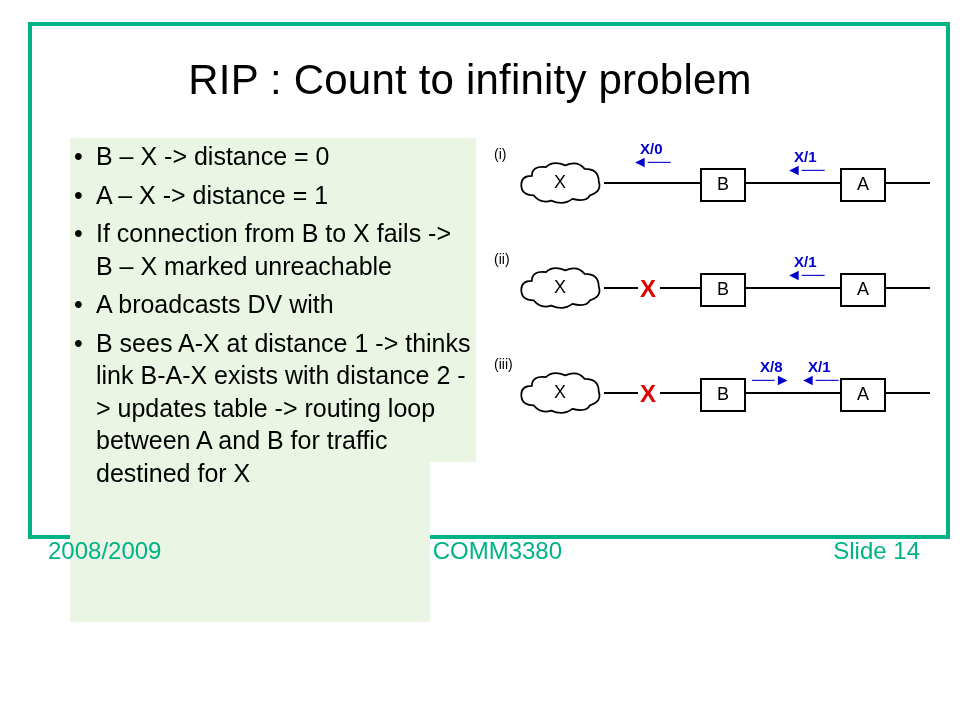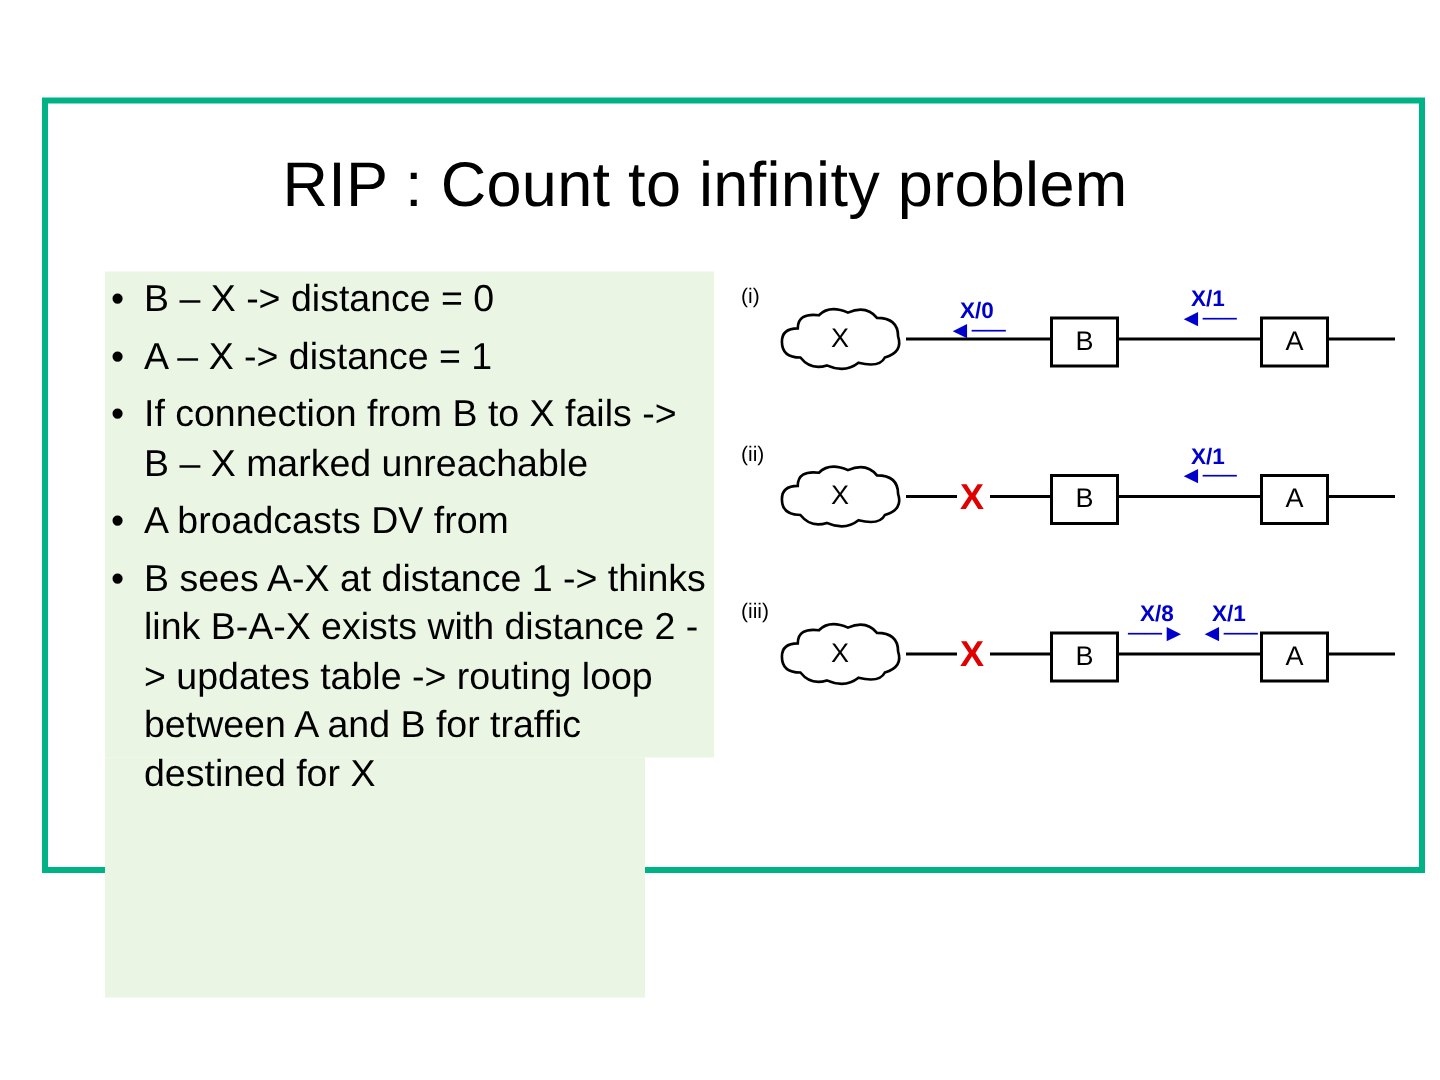--- a/index.html
+++ b/index.html
@@ -9,21 +9,20 @@
     height: 720px;
     background: #fff;
     font-family: Arial, Helvetica, sans-serif;
     color: #000;
   }
   .slide {
     position: relative;
     width: 960px;
     height: 575px;
     box-sizing: border-box;
-    margin-top: 43px;
   }
   .frame {
     position: absolute;
     left: 28px;
     top: 22px;
     right: 10px;
     bottom: 36px;
     border: 4px solid #00b386;
     box-sizing: border-box;
   }
@@ -171,40 +170,40 @@
     <div class="item">
       <div class="dot">•</div>
       <div class="txt">A – X -&gt; distance = 1</div>
     </div>
     <div class="item">
       <div class="dot">•</div>
       <div class="txt">If connection from B to X fails -&gt; B – X marked unreachable</div>
     </div>
     <div class="item">
       <div class="dot">•</div>
-      <div class="txt">A  broadcasts DV from</div>
+      <div class="txt">A  broadcasts DV with</div>
     </div>
     <div class="item">
       <div class="dot">•</div>
       <div class="txt">B sees A-X at distance 1 -&gt; thinks link B-A-X exists with distance 2 -&gt; updates table -&gt; routing loop between A and B for traffic destined for X</div>
     </div>
   </div>
 
   <div class="diagram">
 
     <div class="row">
       <div class="rn">(i)</div>
       <div class="cloud">
         <svg viewBox="0 0 100 56">
           <path d="M20 42 Q6 42 6 30 Q6 20 18 20 Q18 8 34 10 Q42 2 56 8 Q70 2 78 12 Q94 12 94 26 Q98 38 84 42 Q80 50 64 46 Q54 54 40 48 Q28 52 20 42 Z" fill="#fff" stroke="#000" stroke-width="2"></path>
         </svg>
         <div class="cx">X</div>
       </div>
       <div class="line" style="left:110px; width:96px;"></div>
-      <div class="lblArrow" style="left:138px; top:16px;">
+      <div class="lblArrow" style="left:138px; top:0;">
         <div>X/0</div>
         <div class="arr">◄──</div>
       </div>
       <div class="boxR" style="left:206px;"><span>B</span></div>
       <div class="line" style="left:250px; width:96px;"></div>
       <div class="lblArrow" style="left:292px; top:8px;">
         <div>X/1</div>
         <div class="arr">◄──</div>
       </div>
       <div class="boxR" style="left:346px;"><span>A</span></div>
@@ -252,13 +251,18 @@
       <div class="lblArrow" style="left:306px; top:8px;">
         <div>X/1</div>
         <div class="arr">◄──</div>
       </div>
       <div class="boxR" style="left:346px;"><span>A</span></div>
       <div class="line" style="left:390px; width:46px;"></div>
     </div>
 
   </div>
 
+  <div class="footer">
+    <div>2008/2009</div>
+    <div>COMM3380</div>
+    <div>Slide 14</div>
+  </div>
 </div>
 
 </body></html>

